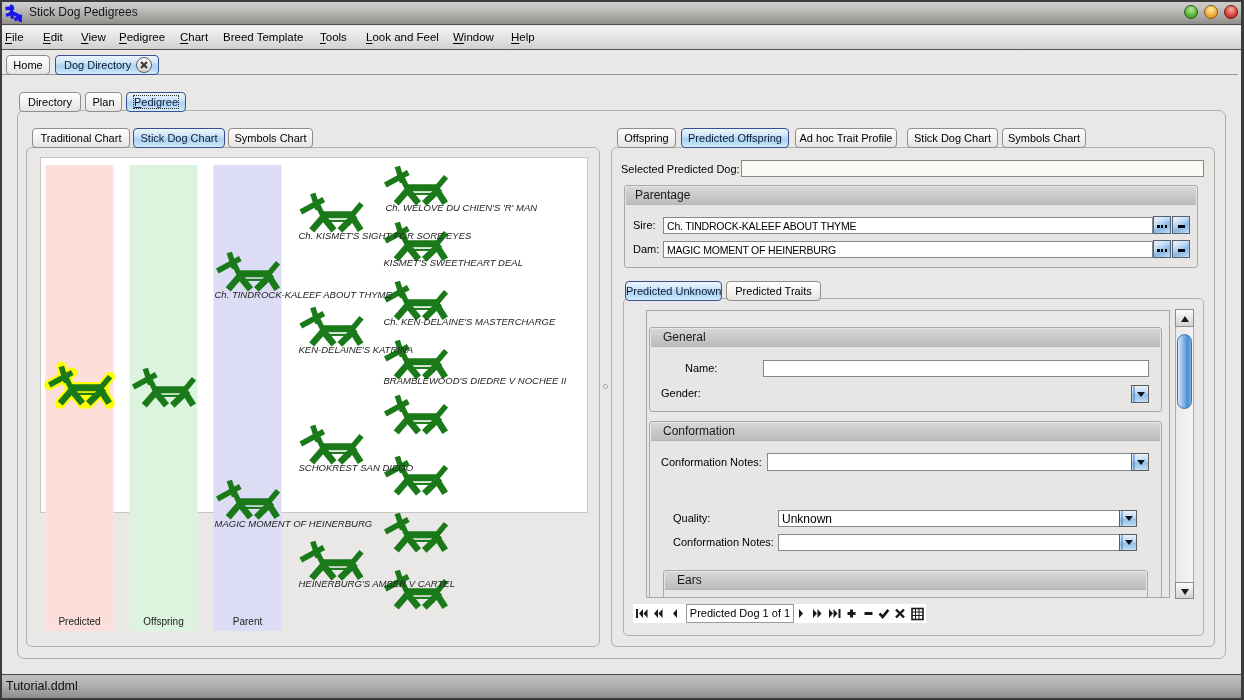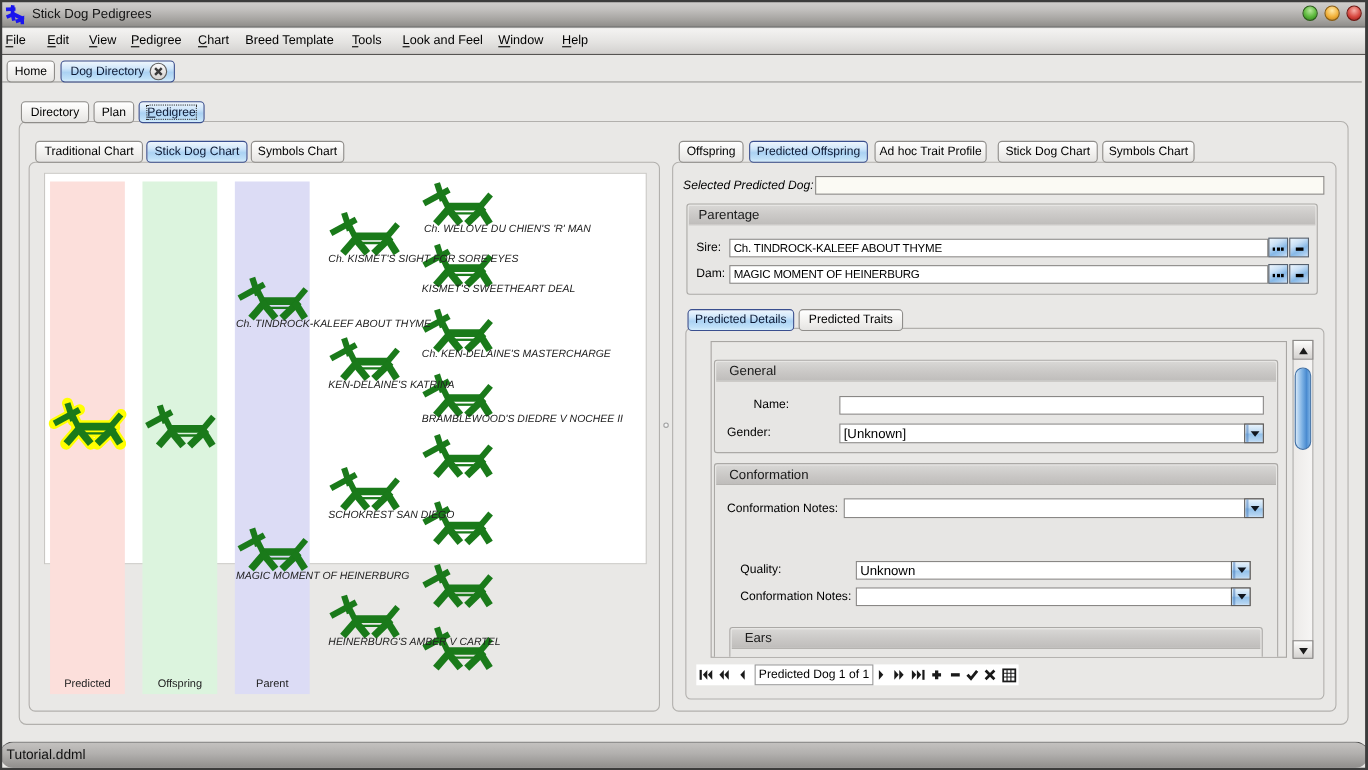--- a/index.html
+++ b/index.html
@@ -49,21 +49,21 @@
 .tri-up{position:absolute;left:4.5px;top:6px;width:0;height:0;border-left:4.5px solid transparent;
   border-right:4.5px solid transparent;border-bottom:6px solid #1a1a1a;}
 .tri-dn{position:absolute;left:4.5px;top:6px;width:0;height:0;border-left:4.5px solid transparent;
   border-right:4.5px solid transparent;border-top:6px solid #1a1a1a;}
 .dots{position:absolute;left:3px;top:8px;width:10px;height:2.5px;
   background:linear-gradient(90deg,#000 0 2.5px,transparent 2.5px 3.8px,#000 3.8px 6.3px,transparent 6.3px 7.5px,#000 7.5px 10px);}
 .minus{position:absolute;left:4.5px;top:8px;width:7px;height:2.8px;background:#000;}
 
 #statusbar{left:0;top:674px;width:1244px;height:24px;
   background:linear-gradient(#c4c2c0,#b1afad 45%,#908e8c);
-  border-top:1px solid #4a4a4a;font-size:12.5px;color:#111;line-height:22px;padding-left:6px;border-radius:12px;}
+  border-top:1px solid #4a4a4a;font-size:12.5px;color:#111;line-height:22px;padding-left:6px;}
 </style>
 </head>
 <body>
 <div id="app">
   <div id="frame"></div>
   <div id="titlebar" class="abs"></div>
   <div id="appicon" class="abs" style="left:4px;top:4px;width:18px;height:18px;">
     <svg width="18" height="18" viewBox="0 0 18 18">
       <g transform="translate(-1.5,1.5) rotate(26 9 9) scale(0.33)" stroke="#1a15ee" stroke-linecap="butt">
         <line x1="14.8" y1="0.5" x2="20" y2="16.5" stroke-width="10"></line>
@@ -184,21 +184,21 @@
 
   <div class="abs" style="left:603px;top:384px;width:5px;height:5px;border-radius:50%;border:1.5px solid #a0a0a0;background:#f5f5f5;"></div>
 
   <div class="panel" style="left:611px;top:147px;width:604px;height:500px;"></div>
   <div class="tab" style="left:617px;top:128px;width:59px;">Offspring</div>
   <div class="tab sel" style="left:681px;top:128px;width:108px;">Predicted Offspring</div>
   <div class="tab" style="left:795px;top:128px;width:102px;">Ad hoc Trait Profile</div>
   <div class="tab" style="left:907px;top:128px;width:91px;">Stick Dog Chart</div>
   <div class="tab" style="left:1002px;top:128px;width:84px;">Symbols Chart</div>
 
-  <div class="lbl" style="left:621px;top:163px;font-style:italic;">Selected Predicted Dog:</div>
+  <div class="lbl" style="left:621px;top:163px;">Selected Predicted Dog:</div>
   <div class="tf" style="left:741px;top:160px;width:463px;height:17px;background:#fbfaf4;"></div>
 
   <div class="gbox" style="left:624px;top:185px;width:574px;height:83px;">
     <div class="ghead" style="padding-left:9px;">Parentage</div>
   </div>
   <div class="lbl" style="left:633px;top:219px;">Sire:</div>
   <div class="tf" style="left:663px;top:217px;width:490px;height:17px;">Ch. TINDROCK-KALEEF ABOUT THYME</div>
   <div class="bbtn" style="left:1153px;top:216px;">
       <span class="dots"></span>
     </div>
@@ -208,31 +208,30 @@
   <div class="lbl" style="left:633px;top:243px;">Dam:</div>
   <div class="tf" style="left:663px;top:241px;width:490px;height:17px;">MAGIC MOMENT OF HEINERBURG</div>
   <div class="bbtn" style="left:1153px;top:240px;">
       <span class="dots"></span>
     </div>
   <div class="bbtn" style="left:1172px;top:240px;">
       <span class="minus"></span>
     </div>
 
   <div class="panel" style="left:623px;top:298px;width:581px;height:338px;border-radius:5px;"></div>
-  <div class="tab sel" style="left:625px;top:281px;width:97px;">Predicted Details</div>
+  <div class="tab sel" style="left:625px;top:281px;width:97px;">Predicted Unknown</div>
   <div class="tab" style="left:726px;top:281px;width:95px;">Predicted Traits</div>
 
   <div class="abs" id="viewport" style="left:646px;top:310px;width:524px;height:288px;border:1px solid #a8a6a3;overflow:hidden;background:#e9e8e6;">
     <div class="gbox" style="left:2px;top:16px;width:513px;height:85px;">
       <div class="ghead">General</div>
     </div>
     <div class="lbl" style="left:14px;top:51px;padding-left:24px;">Name:</div>
     <div class="tf" style="left:116px;top:49px;width:386px;height:17px;"></div>
     <div class="lbl" style="left:14px;top:76px;">Gender:</div>
-    <div class="tf" style="left:116px;top:74px;width:386px;height:18px;font-size:12px;letter-spacing:0;line-height:17px;">[Unknown]</div>
     <div class="cbtn" style="left:484px;top:74px;height:18px;">
         <span class="arr"></span>
       </div>
 
     <div class="gbox" style="left:2px;top:110px;width:513px;height:190px;">
       <div class="ghead">Conformation</div>
     </div>
     <div class="lbl" style="left:14px;top:145px;">Conformation Notes:</div>
     <div class="tf" style="left:120px;top:142px;width:382px;height:18px;"></div>
     <div class="cbtn" style="left:484px;top:142px;height:18px;">

